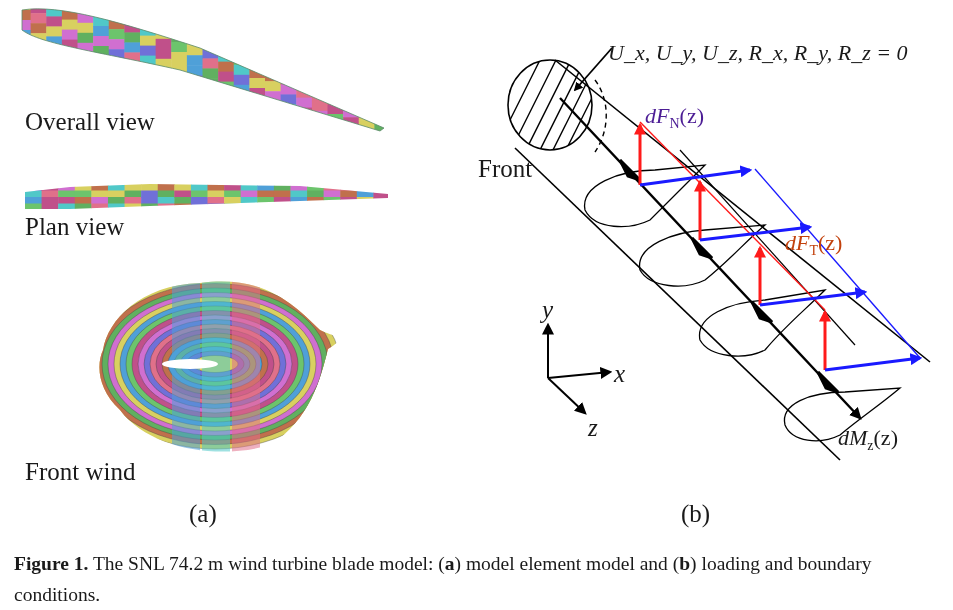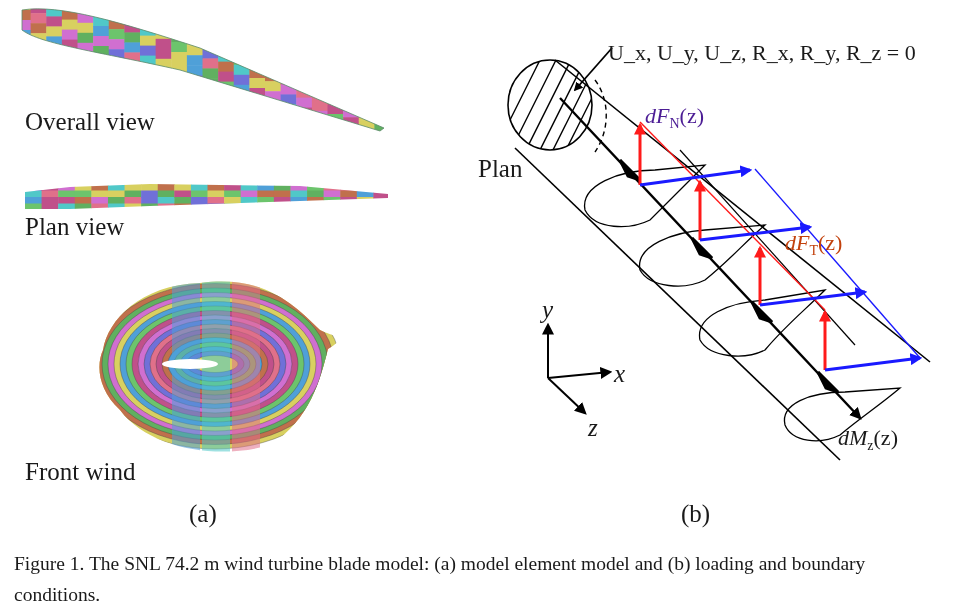--- a/index.html
+++ b/index.html
@@ -1,21 +1,21 @@
 <!DOCTYPE html>
 <html><head>
 <meta charset="utf-8">
 <style>
   html, body { margin: 0; padding: 0; background: #ffffff; }
   body { width: 953px; height: 610px; position: relative; overflow: hidden; font-family: "Liberation Serif", serif; color: #111; }
   .abs { position: absolute; }
   .lbl { font-size: 25px; color: #1a1a1a; white-space: nowrap; }
   .panel-lbl { font-size: 25px; color: #1a1a1a; }
   .caption { left: 14px; top: 548px; width: 930px; font-size: 19.5px; line-height: 31px; color: #1a1a1a; }
-  .caption b { font-weight: normal; margin-top: 16px; }
+  .caption b { font-weight: bold; margin-top: 16px; }
 </style>
 </head>
 <body>
 
 <svg class="abs" style="left:0;top:0" width="420" height="530">
   <defs>
     <clipPath id="clipOverall">
         <path d="M22,10 C60,4 120,22 200,48 L384,128 L380,131 L180,70 C100,52 40,44 22,30 Z"></path>
       </clipPath>
     <clipPath id="clipPlan">
@@ -370,22 +370,22 @@
   </g>
   <path d="M295,149 L460,338" stroke="#1a1aff" stroke-width="1.4" fill="none"></path>
 
   <g stroke="#000" stroke-width="2">
     <line x1="88" y1="358" x2="88" y2="305" marker-end="url(#ahAxis)"></line>
     <line x1="88" y1="358" x2="150" y2="352" marker-end="url(#ahAxis)"></line>
     <line x1="88" y1="358" x2="125" y2="393" marker-end="url(#ahAxis)"></line>
   </g>
 </svg>
 
-<div class="abs lbl" style="left:608px;top:40px;font-size:22px;">U_x, U_y, U_z, R_x, R_y, R_z = 0</div>
-<div class="abs lbl" style="left:478px;top:155px">Plan</div>
+<div class="abs lbl" style="left:608px;top:40px;font-size:22px;font-style:italic">U_x, U_y, U_z, R_x, R_y, R_z = 0</div>
+<div class="abs lbl" style="left:478px;top:155px">Front</div>
 
 <div class="abs lbl" style="left:645px;top:103px;color:#4c1d95;font-size:22px">
   <i>dF</i><sub style="font-size:14px">N</sub><span>(z)</span>
 </div>
 <div class="abs lbl" style="left:785px;top:230px;color:#c2410c;font-size:22px">
   <i>dF</i><sub style="font-size:14px">T</sub><span>(z)</span>
 </div>
 <div class="abs lbl" style="left:838px;top:425px;font-size:22px">
   <i>dM</i><sub style="font-size:14px">z</sub><span>(z)</span>
 </div>

